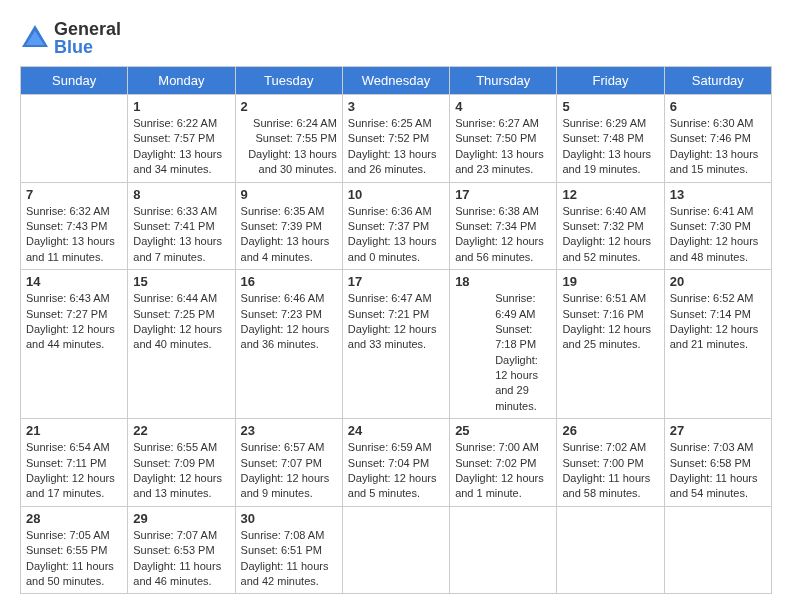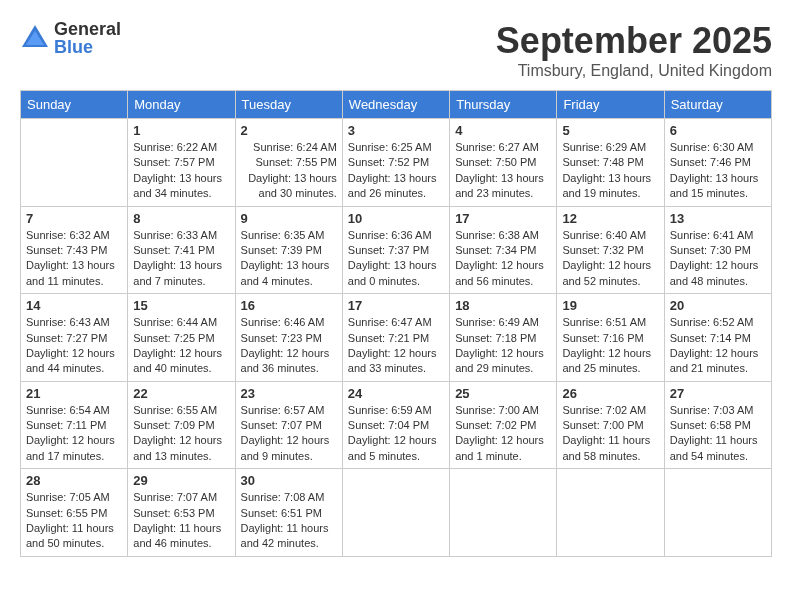--- a/index.html
+++ b/index.html
@@ -53,21 +53,21 @@
       color: #555;
     }
     .calendar {
       width: 100%;
       border-collapse: collapse;
       font-size: 11px;
     }
     .calendar th {
       background-color: #3a7bd5;
       color: white;
-      text-align: left;
+      text-align: center;
       padding: 6px 6px;
       font-size: 13px;
       font-weight: normal;
       border: 1px solid #ccc;
     }
     .calendar td {
       border: 1px solid #ccc;
       vertical-align: top;
       padding: 4px 5px;
       width: calc(100%/7);
@@ -99,24 +99,20 @@
   <div class="logo">
     <svg class="logo-icon" viewBox="0 0 30 30">
       <polygon points="15,2 28,24 2,24" fill="#3a7bd5"></polygon>
       <polygon points="15,8 24,22 6,22" fill="#5a9bf5"></polygon>
     </svg>
     <div class="logo-text">
       <span class="logo-general">General</span>
       <span class="logo-blue">Blue</span>
     </div>
   </div>
-  <div class="title-block">
-    <div class="month-title">September 2025</div>
-    <div class="location">Timsbury, England, United Kingdom</div>
-  </div>
 </div>
 
 <table class="calendar">
   <thead>
     <tr>
     <th>Sunday</th>
         <th>Monday</th>
         <th>Tuesday</th>
         <th>Wednesday</th>
         <th>Thursday</th>
@@ -245,21 +241,21 @@
         </td>
         <td>
           <span class="day-number">17</span>
           <div class="day-info" style="white-space: pre-line;">Sunrise: 6:47 AM
 Sunset: 7:21 PM
 Daylight: 12 hours
 and 33 minutes.</div>
         </td>
         <td>
           <span class="day-number">18</span>
-          <div class="day-info" style="white-space: pre-line;">Sunrise: 6:49 AM
+          <div class="day-info" style="white-space: pre-line; margin-left: 40px;">Sunrise: 6:49 AM
 Sunset: 7:18 PM
 Daylight: 12 hours
 and 29 minutes.</div>
         </td>
         <td>
           <span class="day-number">19</span>
           <div class="day-info" style="white-space: pre-line;">Sunrise: 6:51 AM
 Sunset: 7:16 PM
 Daylight: 12 hours
 and 25 minutes.</div>

